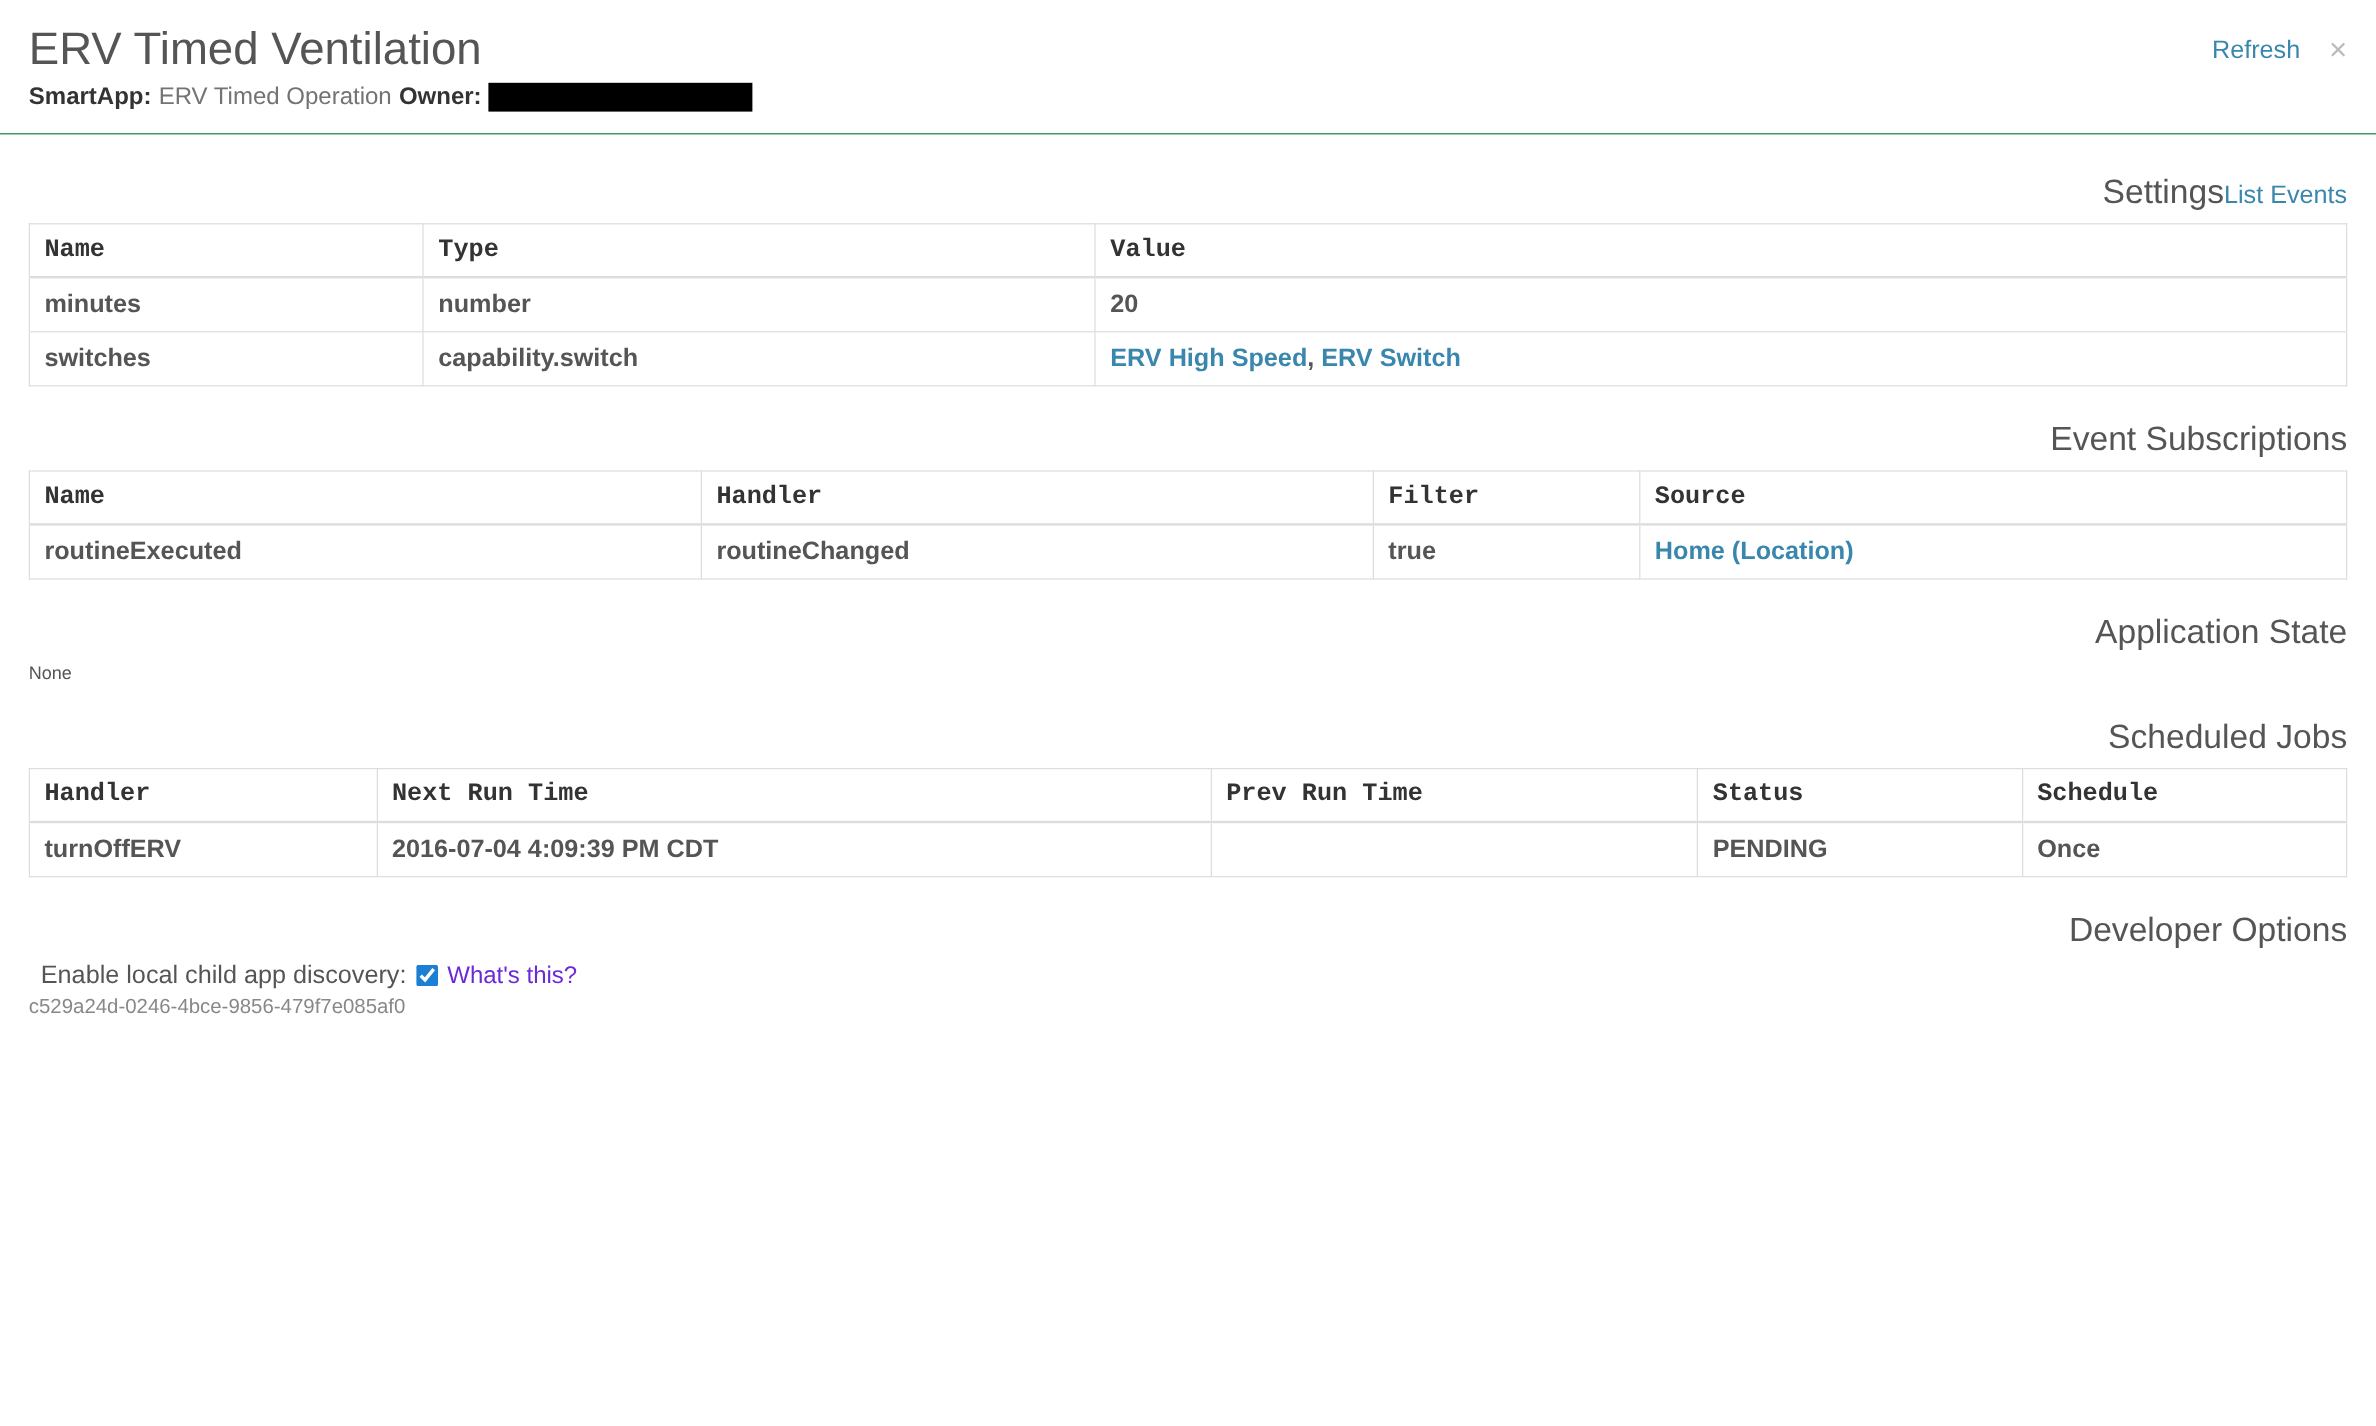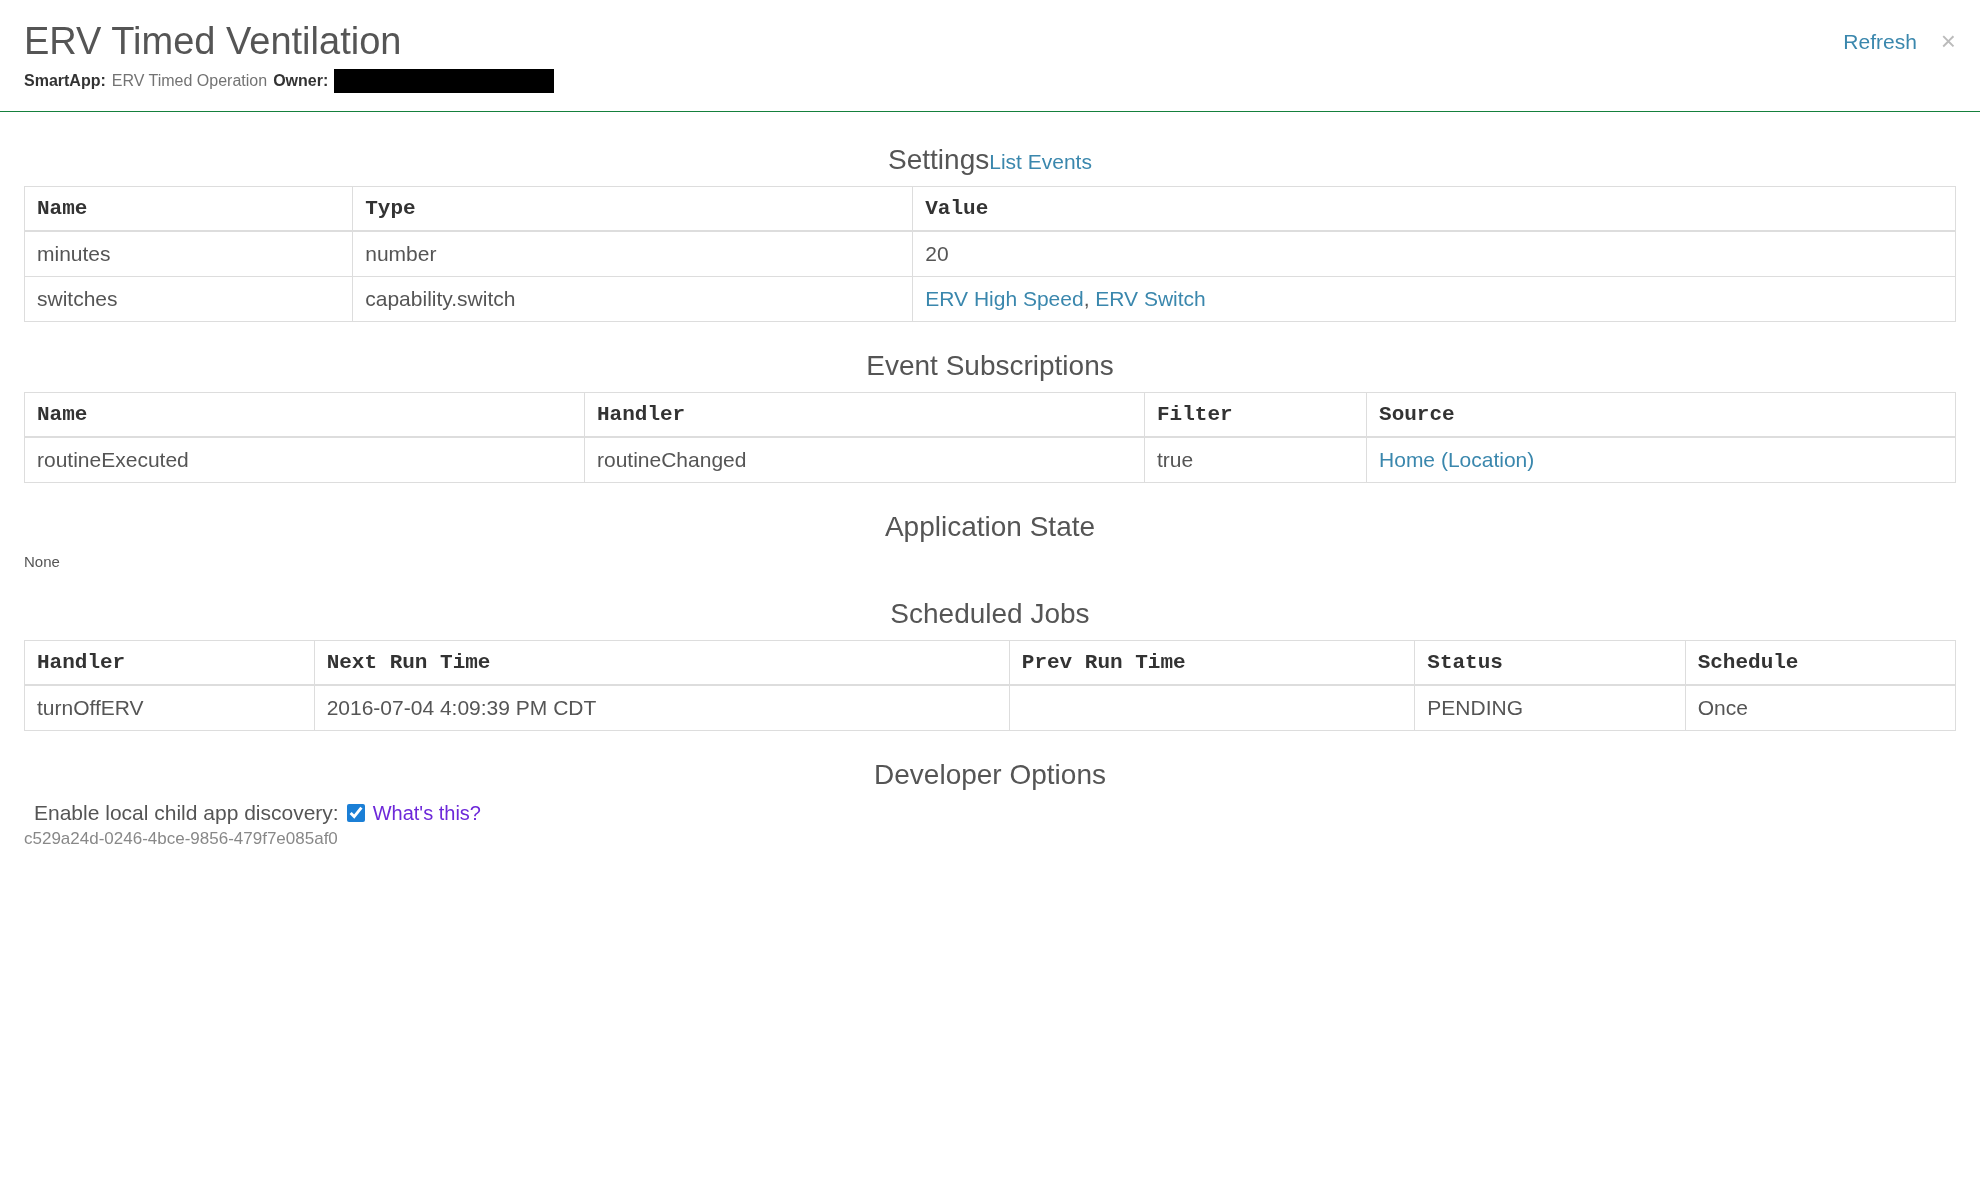--- a/index.html
+++ b/index.html
@@ -17,21 +17,21 @@
       padding: 20px 24px 18px 24px;
       border-bottom: 1px solid #15803d;
     }
     .header-left h1 {
       font-size: 38px;
       font-weight: 300;
       color: #555;
       margin-bottom: 6px;
     }
     .header-meta {
-      font-size: 16px;
+      font-size: 20px;
       color: #333;
       display: flex;
       align-items: center;
       gap: 6px;
       text-align: center;
     }
     .header-meta strong {
       font-weight: 600;
       color: #333;
     }
@@ -63,41 +63,41 @@
       color: #bbb;
       cursor: pointer;
       font-weight: 300;
       line-height: 1;
     }
     .content {
       padding: 16px 24px 30px 24px;
     }
     .section-header {
       display: flex;
-      justify-content: center;
+      justify-content: flex-end;
       align-items: baseline;
       margin-top: 16px;
       margin-bottom: 10px;
     }
     .section-header h2 {
       font-size: 28px;
       font-weight: 300;
       color: #555;
     }
     table {
       width: 100%;
       border-collapse: collapse;
       border: 1px solid #ddd;
       margin-bottom: 28px;
     }
     th, td {
       text-align: left;
       padding: 10px 12px;
       border: 1px solid #ddd;
-      font-weight: 400;
+      font-weight: 700;
       color: #555;
     }
     th {
       font-weight: 600;
       color: #333;
       background: #fff;
       border-bottom: 2px solid #ddd;
       font-size: 21px;
       font-family: Liberation Mono, monospace;
     }

